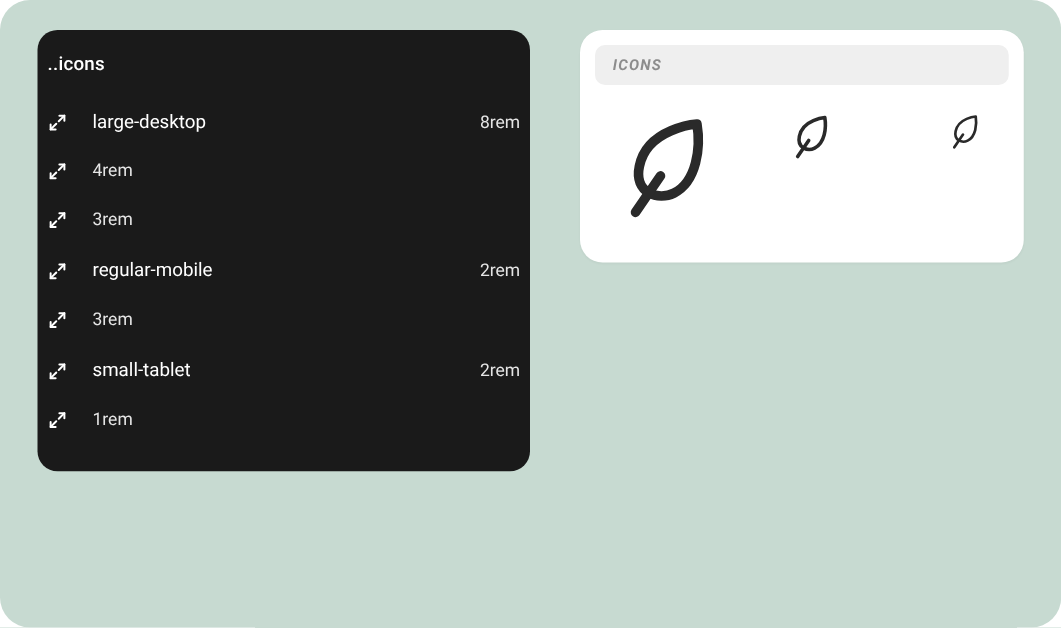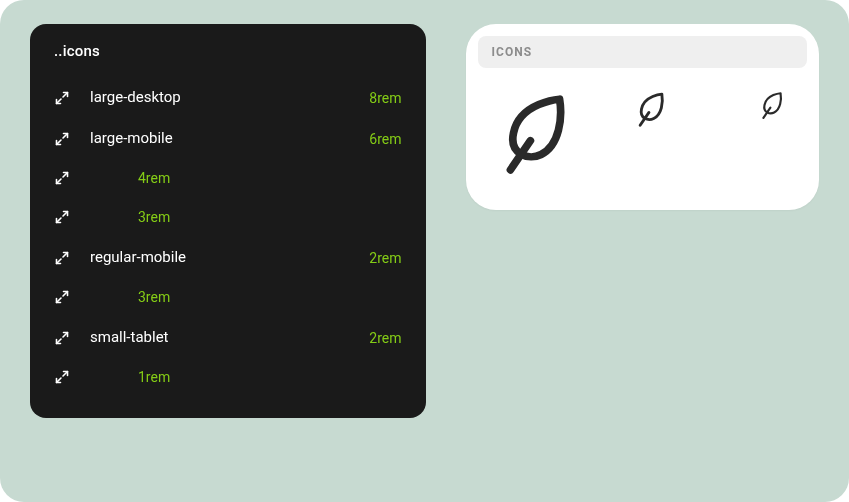--- a/index.html
+++ b/index.html
@@ -21,21 +21,21 @@
       padding: 24px 30px;
       display: flex;
       gap: 40px;
       align-items: flex-start;
     }
 
     
     .tokens-panel {
       background: #1a1a1a;
       border-radius: 16px;
-      padding: 18px 24px 22px;
+      padding: 18px 8px 22px;
       width: 432px;
       color: #fff;
     }
     .tokens-title {
       font-size: 15px;
       font-weight: 500;
       margin-bottom: 16px;
       letter-spacing: 0.2px;
     }
     .token-row {
@@ -54,32 +54,32 @@
       align-items: center;
       justify-content: center;
     }
     .token-icon svg {
       display: block;
     }
     .token-name {
       flex: 1;
     }
     .token-value {
-      color: #84cc16;
+      color: #e5e5e5;
       font-size: 14px;
-      margin-left: 48px;
     }
 
     
     .preview-card {
       background: #fff;
-      border-radius: 30px;
+      border-radius: 18px;
       width: 388px;
       padding: 12px;
       box-shadow: 0 1px 2px rgba(0,0,0,0.04);
+      font-style: italic;
     }
     .preview-header {
       background: #efefef;
       border-radius: 8px;
       padding: 9px 14px;
       font-size: 12px;
       font-weight: 700;
       letter-spacing: 1px;
       color: #8c8c8c;
     }
@@ -116,32 +116,20 @@
             <path d="M6.5 13.5h-4v-4"></path>
             <path d="M13.5 2.5L9 7"></path>
             <path d="M2.5 13.5L7 9"></path>
           </svg>
       </span>
       <span class="token-name">large-desktop</span>
       <span class="token-value">8rem</span>
     </div>
 
 
-    <div class="token-row">
-      <span class="token-icon">
-        <svg viewBox="0 0 16 16" fill="none" stroke="#fff" stroke-width="1.6" stroke-linecap="round" stroke-linejoin="round">
-            <path d="M9.5 2.5h4v4"></path>
-            <path d="M6.5 13.5h-4v-4"></path>
-            <path d="M13.5 2.5L9 7"></path>
-            <path d="M2.5 13.5L7 9"></path>
-          </svg>
-      </span>
-      <span class="token-name">large-mobile</span>
-      <span class="token-value">6rem</span>
-    </div>
 
     <div class="token-row">
       <span class="token-icon">
         <svg viewBox="0 0 16 16" fill="none" stroke="#fff" stroke-width="1.6" stroke-linecap="round" stroke-linejoin="round">
             <path d="M9.5 2.5h4v4"></path>
             <path d="M6.5 13.5h-4v-4"></path>
             <path d="M13.5 2.5L9 7"></path>
             <path d="M2.5 13.5L7 9"></path>
           </svg>
       </span>

